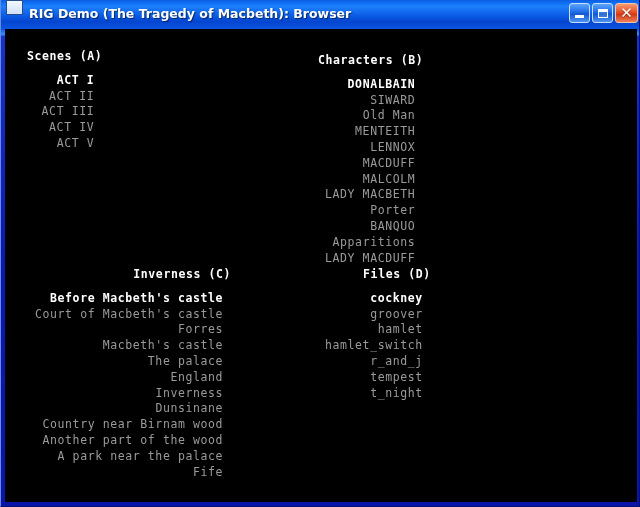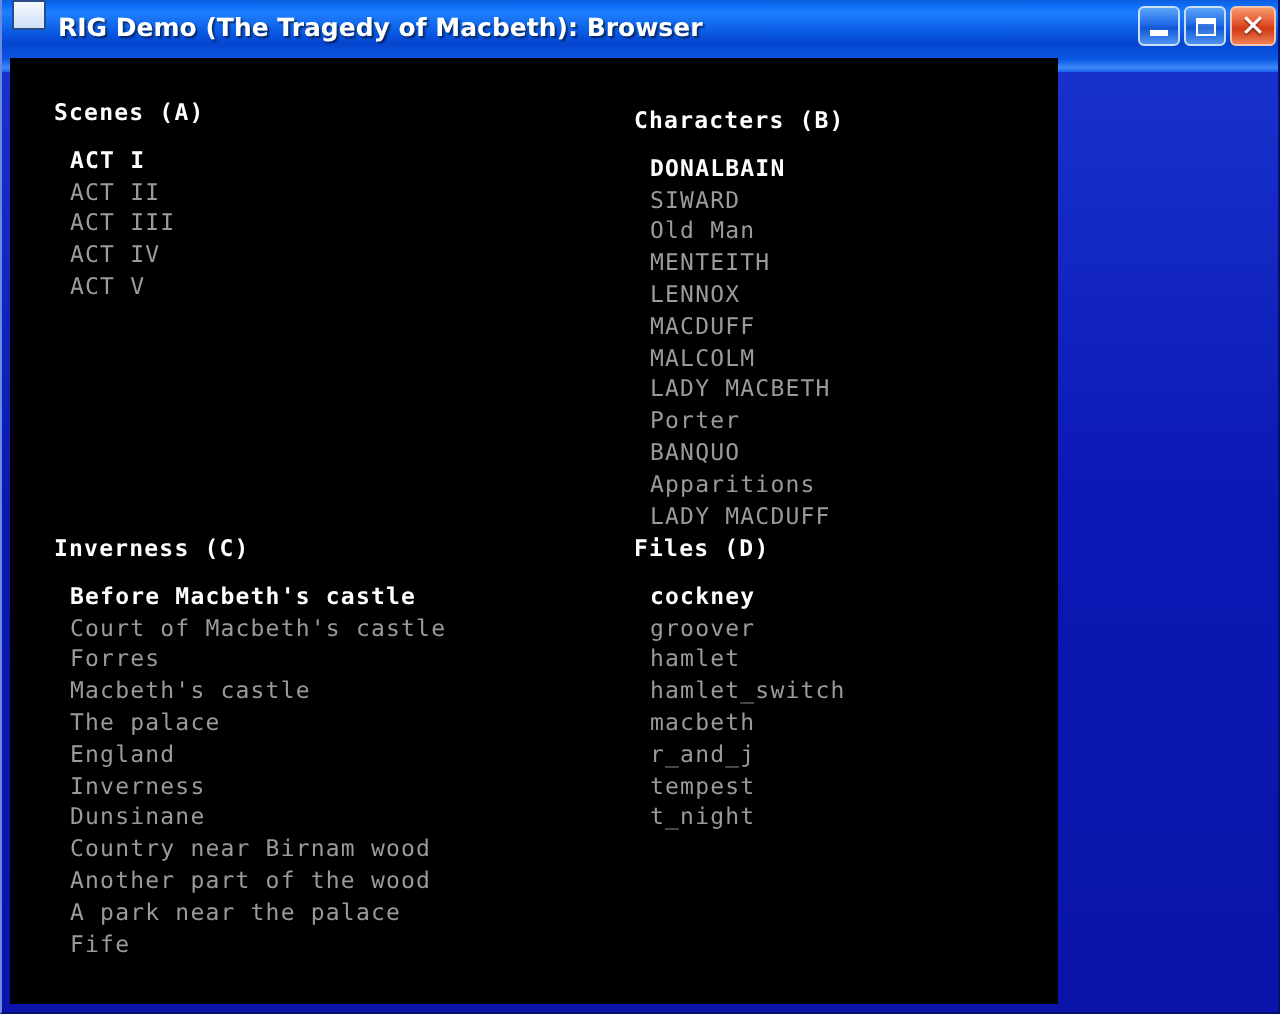--- a/index.html
+++ b/index.html
@@ -118,24 +118,25 @@
     font-weight: bold;
     line-height: 14px;
     text-shadow: 0 1px 1px rgba(0,0,0,0.4);
   }
 
   
   .client {
     position: absolute;
     left: 4px;
     top: 29px;
-    width: 524px;
+    width: 632px;
     height: 473px;
     background: #000000;
     overflow: hidden;
+    text-align: right;
   }
 
   
   .panel {
     position: absolute;
   }
   .panel-scenes     { left: 22px;  top: 20px; }
   .panel-characters { left: 312px; top: 24px; }
   .panel-locations  { left: 22px;  top: 238px; }
   .panel-files      { left: 312px; top: 238px; }
@@ -237,21 +238,20 @@
         </ul>
     </div>
 
     <div class="panel panel-files">
       <div class="panel-title">Files (D)</div>
       <ul class="item-list">
           <li class="item selected">cockney</li>
           <li class="item">groover</li>
           <li class="item">hamlet</li>
           <li class="item">hamlet_switch</li>
-          <li class="item">macbeth</li>
           <li class="item">r_and_j</li>
           <li class="item">tempest</li>
           <li class="item">t_night</li>
         </ul>
     </div>
 
   </div>
 </div>
 
 </body></html>

